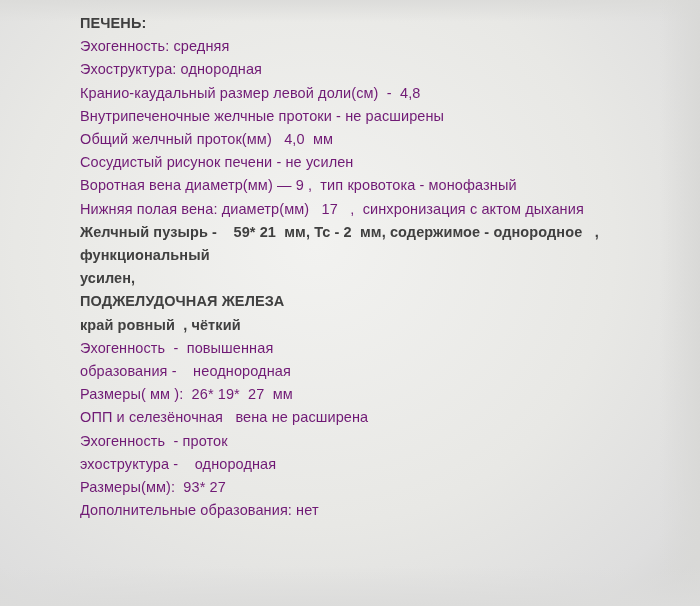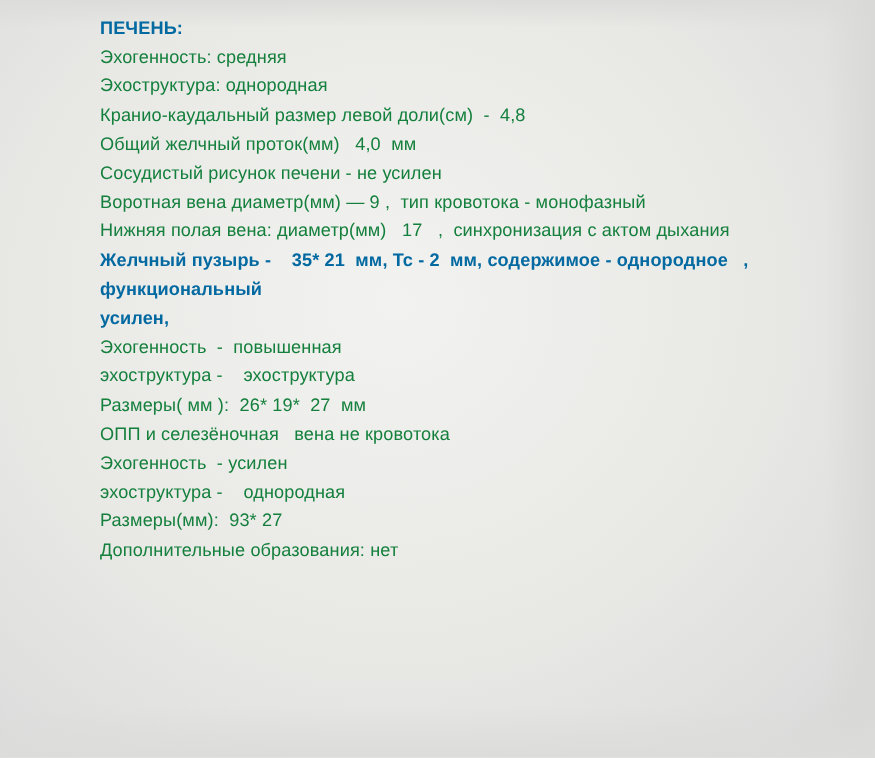--- a/index.html
+++ b/index.html
@@ -49,49 +49,52 @@
     box-sizing: border-box;
   }
 
   .line {
     font-size: 14.5px;
     line-height: 23.2px;
     padding-left: 80px;
     padding-right: 6px;
     white-space: pre-wrap;
     letter-spacing: 0.1px;
-    color: #15803d;
+    color: #701a75;
   }
   .bold {
     font-weight: bold;
-    color: #0369a1;
+    color: #404040;
   }
 </style>
 </head>
 <body>
 
 <div class="paper"></div>
 <div class="shade-top"></div>
 <div class="shade-right"></div>
 <div class="shade-bottom"></div>
 
 <div class="doc">
 
   <div class="line bold">ПЕЧЕНЬ:</div>
   <div class="line">Эхогенность: средняя</div>
   <div class="line">Эхоструктура: однородная</div>
   <div class="line">Кранио-каудальный размер левой доли(см)  -  4,8</div>
+  <div class="line">Внутрипеченочные желчные протоки - не расширены</div>
   <div class="line">Общий желчный проток(мм)   4,0  мм</div>
   <div class="line">Сосудистый рисунок печени - не усилен</div>
   <div class="line">Воротная вена диаметр(мм) — 9 ,  тип кровотока - монофазный</div>
   <div class="line">Нижняя полая вена: диаметр(мм)   17   ,  синхронизация с актом дыхания</div>
-  <div class="line bold">Желчный пузырь -    35* 21  мм, Тс - 2  мм, содержимое - однородное   , функциональный</div>
+  <div class="line bold">Желчный пузырь -    59* 21  мм, Тс - 2  мм, содержимое - однородное   , функциональный</div>
   <div class="line bold">усилен,</div>
+  <div class="line bold">ПОДЖЕЛУДОЧНАЯ ЖЕЛЕЗА</div>
+  <div class="line bold">край ровный  , чёткий</div>
   <div class="line">Эхогенность  -  повышенная</div>
-  <div class="line">эхоструктура -    эхоструктура</div>
+  <div class="line">образования -    неоднородная</div>
   <div class="line">Размеры( мм ):  26* 19*  27  мм</div>
-  <div class="line">ОПП и селезёночная   вена не кровотока</div>
-  <div class="line">Эхогенность  - усилен</div>
+  <div class="line">ОПП и селезёночная   вена не расширена</div>
+  <div class="line">Эхогенность  - проток</div>
   <div class="line">эхоструктура -    однородная</div>
   <div class="line">Размеры(мм):  93* 27</div>
   <div class="line">Дополнительные образования: нет</div>
 
 </div>
 
 </body></html>

